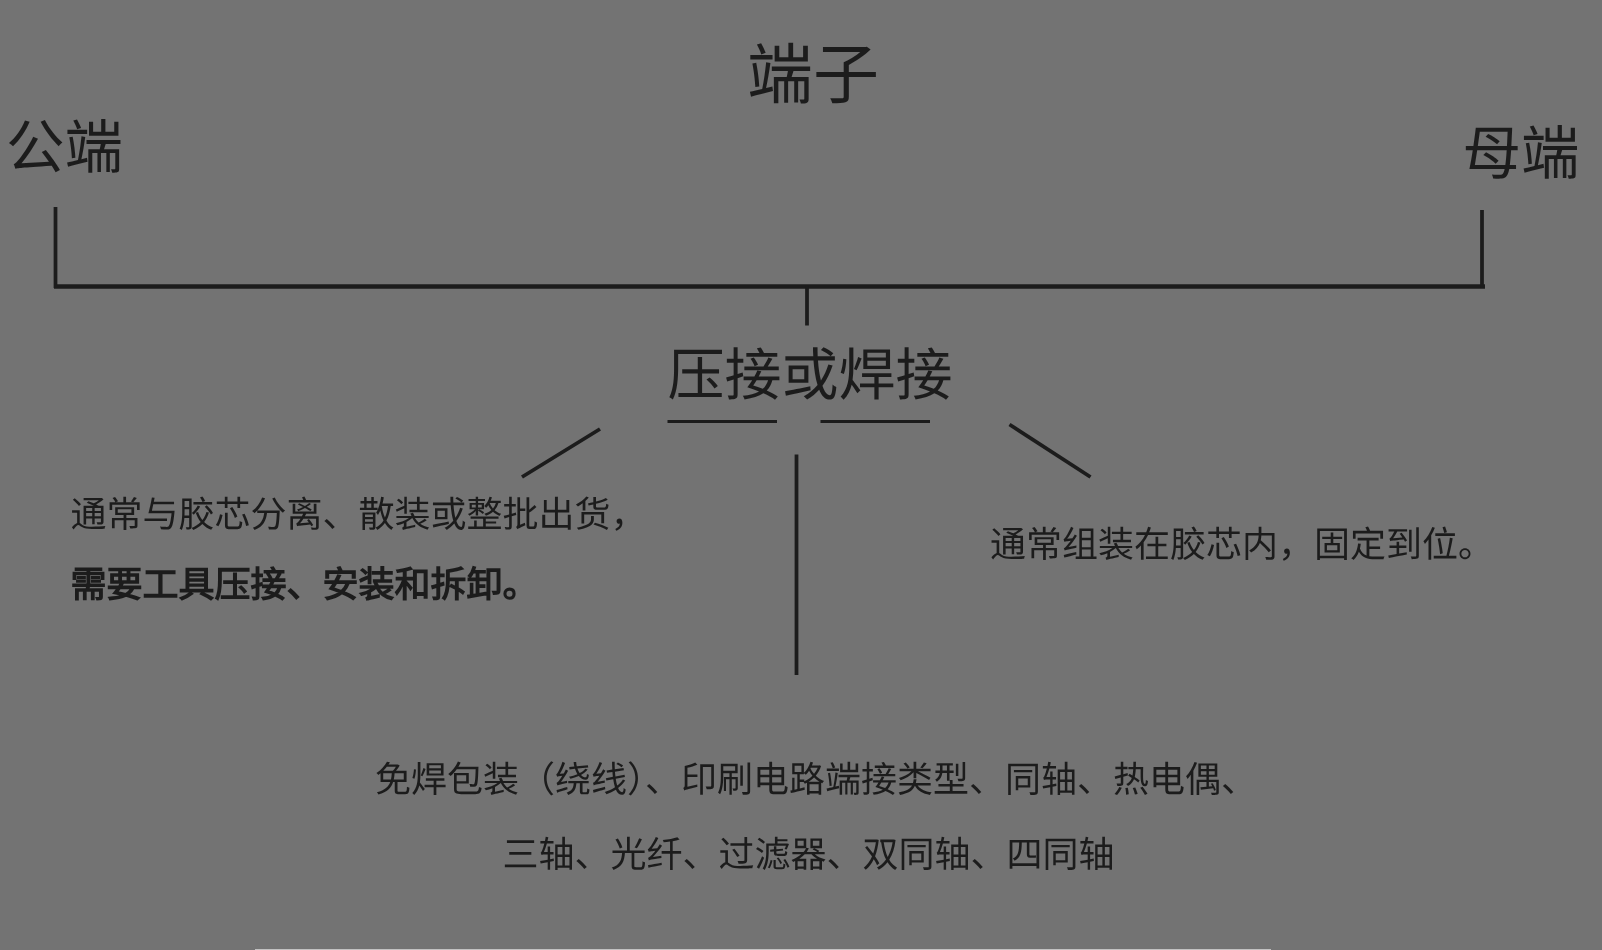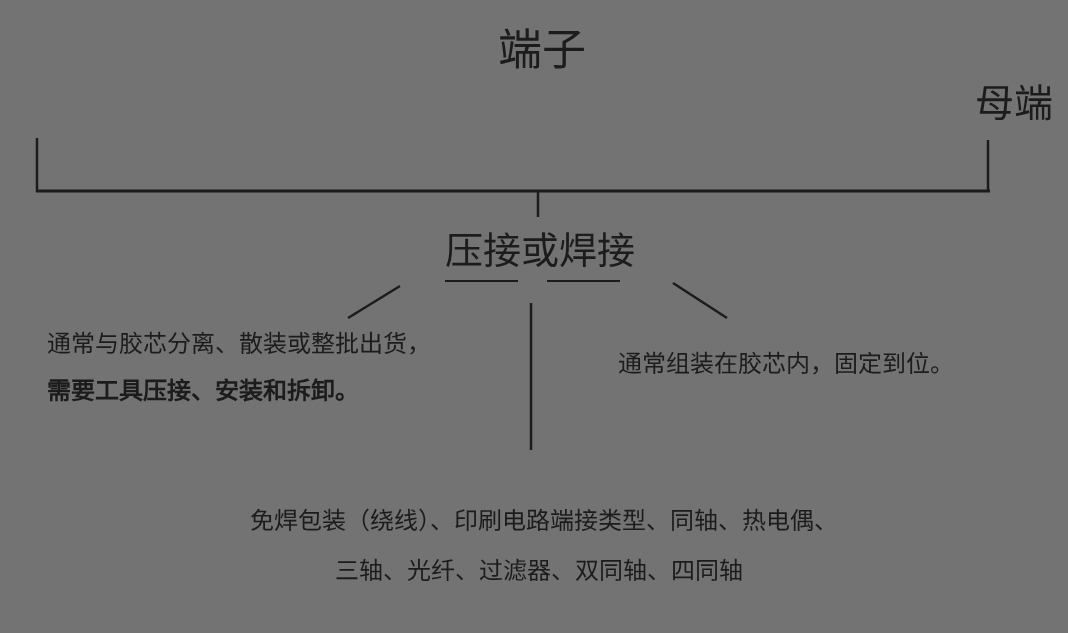--- a/index.html
+++ b/index.html
@@ -49,26 +49,27 @@
     <line x1="538" y1="191" x2="538" y2="217" stroke-width="2.5" stroke="#1c1c1c"></line>
     <line x1="445" y1="281" x2="518" y2="281" stroke-width="2" stroke="#1c1c1c"></line>
     <line x1="547" y1="281" x2="620" y2="281" stroke-width="2" stroke="#1c1c1c"></line>
     <line x1="400" y1="286" x2="348" y2="318" stroke-width="2.5" stroke="#1c1c1c"></line>
     <line x1="673" y1="283" x2="727" y2="318" stroke-width="2.5" stroke="#1c1c1c"></line>
     <line x1="531" y1="303" x2="531" y2="450" stroke-width="2.5" stroke="#1c1c1c"></line>
   </svg>
 
   <div class="txt title-lg" style="left:498px; top:29px;">端子</div>
 
+  <div class="txt node-lg" style="left:4px; top:80px;">公端</div>
 
   <div class="txt node-lg" style="left:943px; top:84px;margin-left:32px;">母端</div>
 
   <div class="txt body-txt" style="left:47px; top:332px;">通常与胶芯分离、散装或整批出货，</div>
 
   <div class="txt node-md" style="left:445px; top:232px;">压接或焊接</div>
   <div class="txt body-txt" style="left:47px; top:379px;font-weight:bold;">需要工具压接、安装和拆卸。</div>
 
-  <div class="txt body-txt" style="left:618px; top:352px;">通常组装在胶芯内，固定到位。</div>
+  <div class="txt body-txt" style="left:660px; top:352px;">通常组装在胶芯内，固定到位。</div>
 
   <div class="txt body-txt" style="left:250px; top:509px;">免焊包装（绕线）、印刷电路端接类型、同轴、热电偶、</div>
   <div class="txt body-txt" style="left:335px; top:559px;">三轴、光纤、过滤器、双同轴、四同轴</div>
 
 </div>
 
 </body></html>

